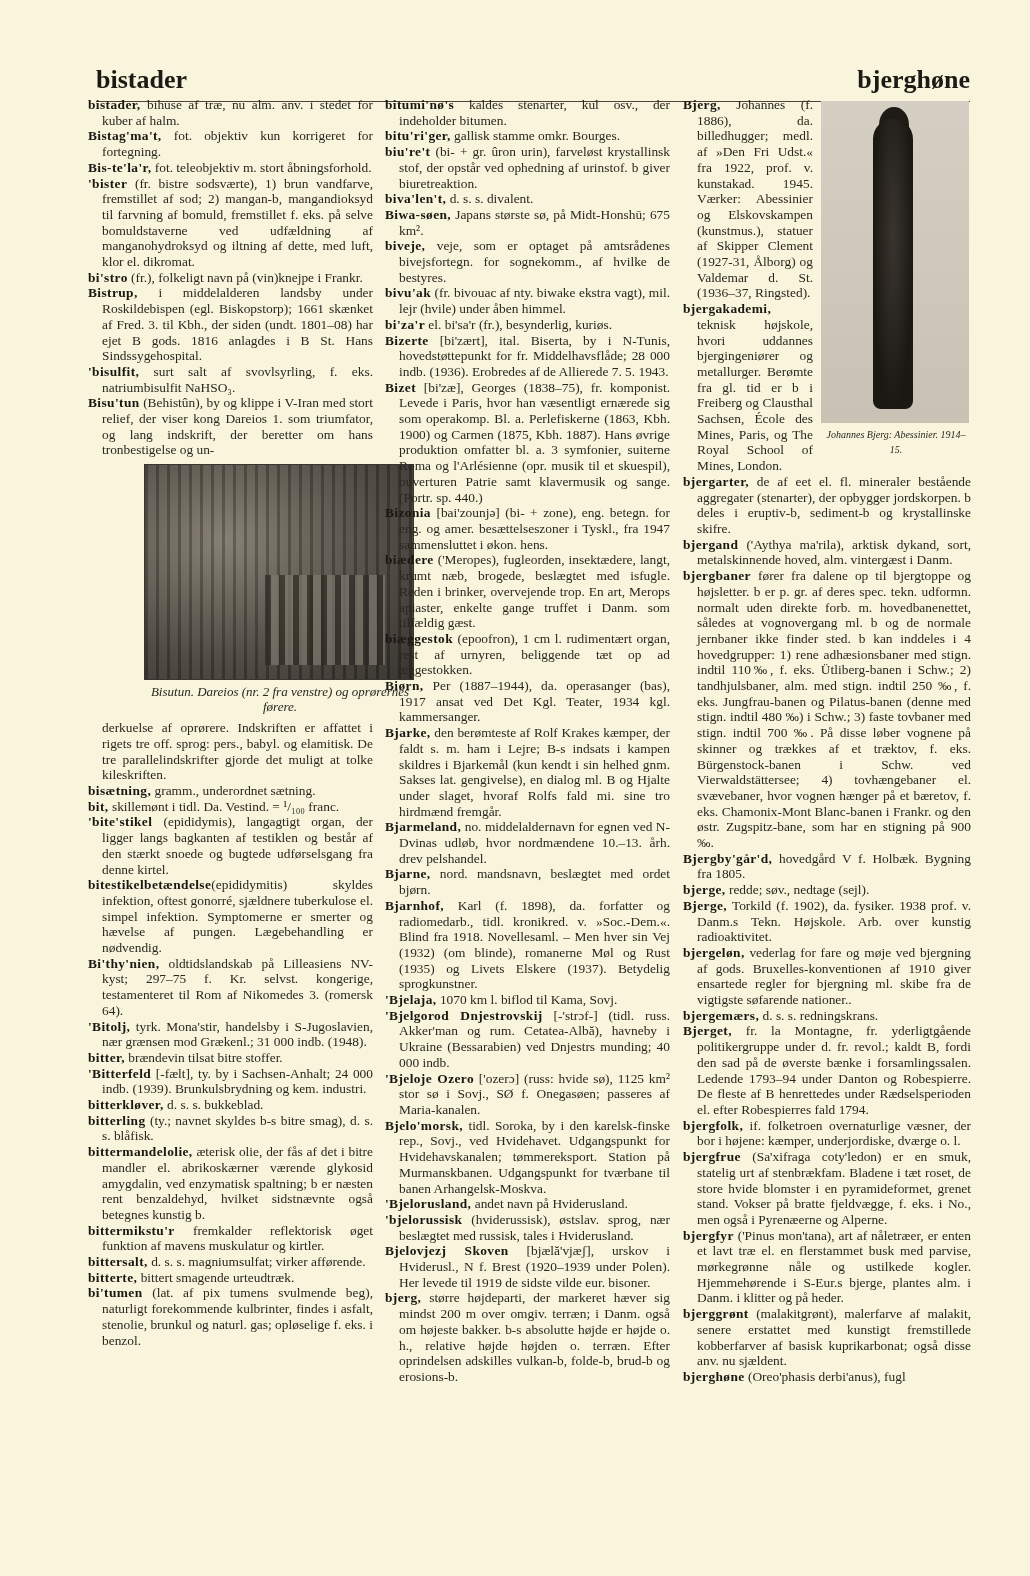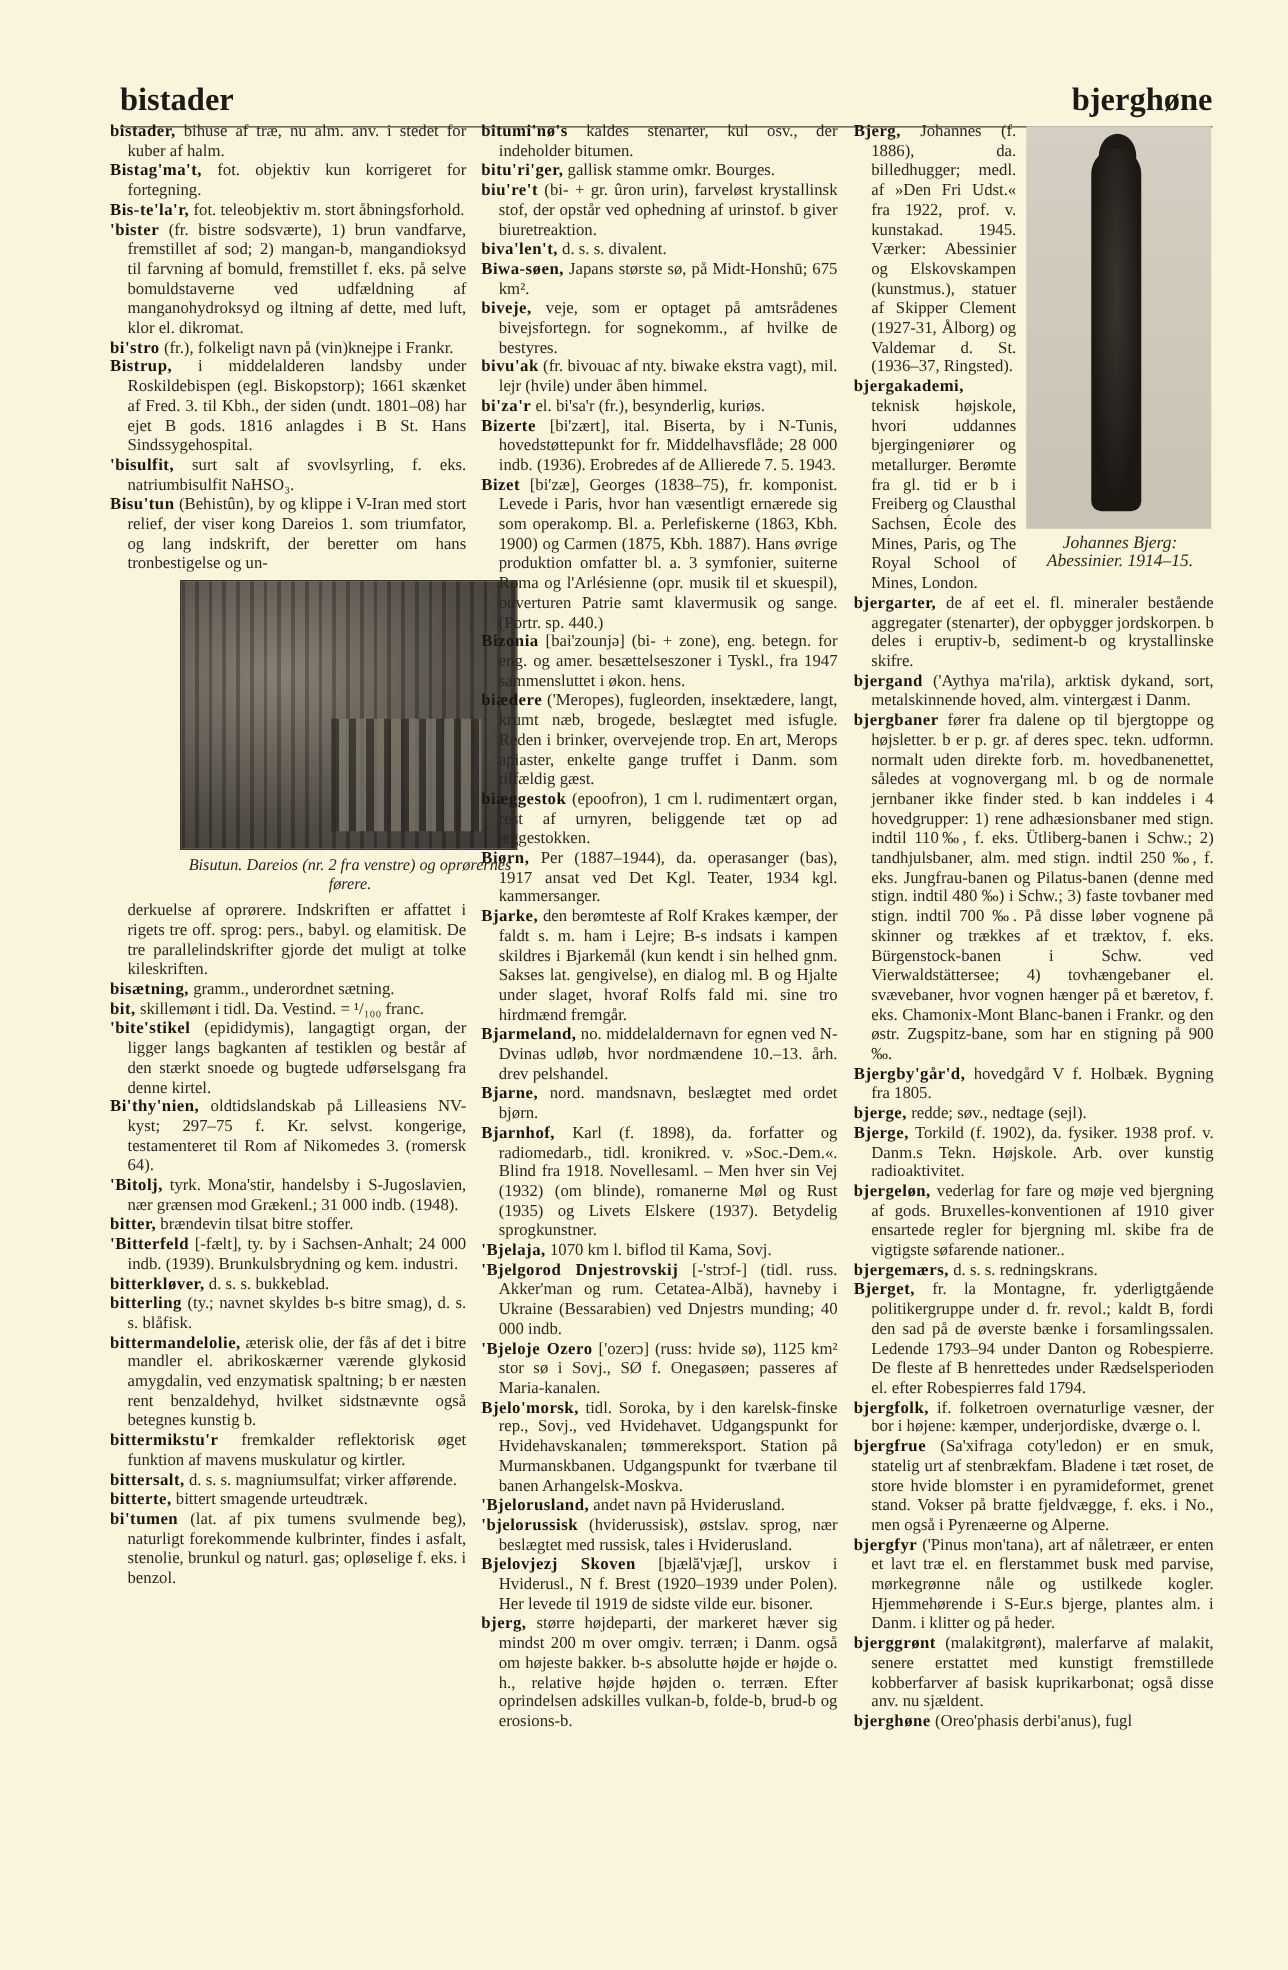--- a/index.html
+++ b/index.html
@@ -60,21 +60,21 @@
   }
   .statue-fig .photo .body {
     position: absolute; left: 52px; top: 18px; width: 40px; height: 290px;
     background: radial-gradient(ellipse at 50% 40%, #3a352e 0%, #1b1814 70%);
     border-radius: 20px 20px 8px 8px;
   }
   .statue-fig .photo .head {
     position: absolute; left: 58px; top: 6px; width: 30px; height: 36px;
     background: #1e1b17; border-radius: 50%;
   }
-  .statue-fig .caption { font-size: 14px; }
+  .statue-fig .caption { font-size: 10px; }
 
   .page-num {
     position: absolute; top: 1578px; font-family: "Liberation Serif", serif;
     font-size: 17px; color: #2a2620;
   }
 </style>
 </head>
 <body>
 
 <div class="running-head">
@@ -97,20 +97,21 @@
     <div class="photo">
         <div class="relief-row"></div>
       </div>
     <div class="caption">Bisutun. Dareios (nr. 2 fra venstre) og oprørernes førere.</div>
   </div>
   <div class="entry" style="padding-left:14px;text-indent:0">derkuelse af oprørere. Indskriften er affattet i rigets tre off. sprog: pers., babyl. og elamitisk. De tre parallelindskrifter gjorde det muligt at tolke kileskriften.</div>
   <div id="c1-after">
       <div class="entry"><span class="hw">bisætning,</span><span> gramm., underordnet sætning.</span></div>
       <div class="entry"><span class="hw">bit,</span><span> skillemønt i tidl. Da. Vestind. = ¹/₁₀₀ franc.</span></div>
       <div class="entry"><span class="hw">'bite'stikel</span><span> (epididymis), langagtigt organ, der ligger langs bagkanten af testiklen og består af den stærkt snoede og bugtede udførselsgang fra denne kirtel.</span></div>
+      <div class="entry"><span class="hw">bitestikelbetændelse</span><span>(epididymitis) skyldes infektion, oftest gonorré, sjældnere tuberkulose el. simpel infektion. Symptomerne er smerter og hævelse af pungen. Lægebehandling er nødvendig.</span></div>
       <div class="entry"><span class="hw">Bi'thy'nien,</span><span> oldtidslandskab på Lilleasiens NV-kyst; 297–75 f. Kr. selvst. kongerige, testamenteret til Rom af Nikomedes 3. (romersk 64).</span></div>
       <div class="entry"><span class="hw">'Bitolj,</span><span> tyrk. Mona'stir, handelsby i S-Jugoslavien, nær grænsen mod Grækenl.; 31 000 indb. (1948).</span></div>
       <div class="entry"><span class="hw">bitter,</span><span> brændevin tilsat bitre stoffer.</span></div>
       <div class="entry"><span class="hw">'Bitterfeld</span><span> [-fælt], ty. by i Sachsen-Anhalt; 24 000 indb. (1939). Brunkulsbrydning og kem. industri.</span></div>
       <div class="entry"><span class="hw">bitterkløver,</span><span> d. s. s. bukkeblad.</span></div>
       <div class="entry"><span class="hw">bitterling</span><span> (ty.; navnet skyldes b-s bitre smag), d. s. s. blåfisk.</span></div>
       <div class="entry"><span class="hw">bittermandelolie,</span><span> æterisk olie, der fås af det i bitre mandler el. abrikoskærner værende glykosid amygdalin, ved enzymatisk spaltning; b er næsten rent benzaldehyd, hvilket sidstnævnte også betegnes kunstig b.</span></div>
       <div class="entry"><span class="hw">bittermikstu'r</span><span> fremkalder reflektorisk øget funktion af mavens muskulatur og kirtler.</span></div>
       <div class="entry"><span class="hw">bittersalt,</span><span> d. s. s. magniumsulfat; virker afførende.</span></div>
       <div class="entry"><span class="hw">bitterte,</span><span> bittert smagende urteudtræk.</span></div>

